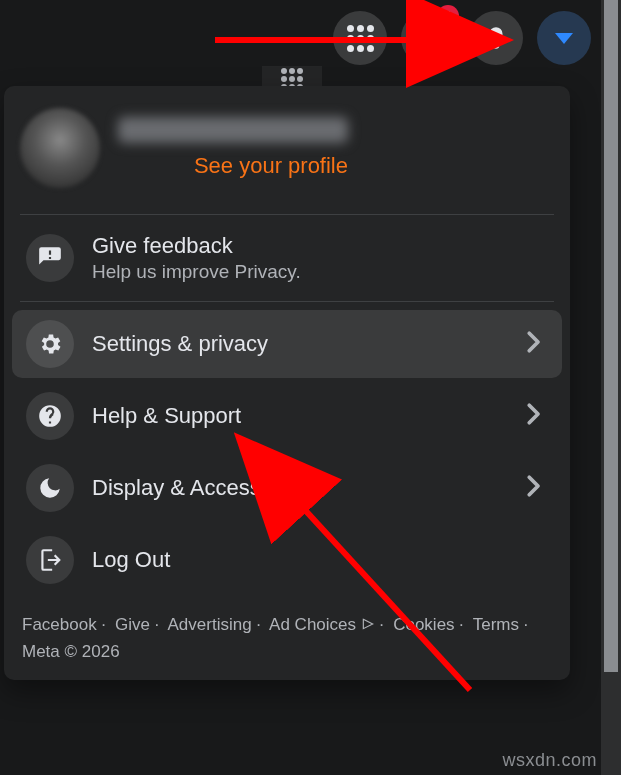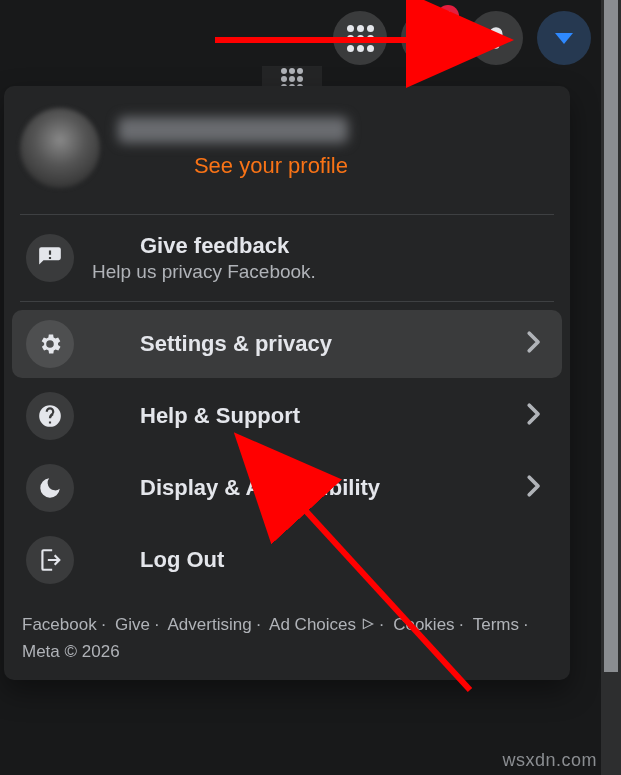--- a/index.html
+++ b/index.html
@@ -153,23 +153,22 @@
       flex-shrink: 0;
     }
     .menu-item.selected .menu-icon {
       background: #4e4f50;
     }
     .menu-labels {
       flex: 1;
     }
     .menu-title {
       font-size: 22px;
-      font-weight: 700;
+      font-weight: 400;
       color: #e4e6eb;
-      margin-left: 48px;
     }
     .menu-sub {
       font-size: 19px;
       color: #b0b3b8;
       margin-top: 2px;
     }
     .chevron {
       color: #b0b3b8;
     }
     .footer {
@@ -286,21 +285,21 @@
   <div class="divider"></div>
 
   <div class="menu-item">
     <div class="menu-icon">
       <svg width="26" height="26" viewBox="0 0 24 24">
           <path fill="#e4e6eb" d="M20 2H4a2 2 0 0 0-2 2v14l4-4h14a2 2 0 0 0 2-2V4a2 2 0 0 0-2-2zm-7 11h-2V11h2zm0-4h-2V5h2z"></path>
         </svg>
     </div>
     <div class="menu-labels">
       <div class="menu-title">Give feedback</div>
-      <div class="menu-sub">Help us privacy Facebook.</div>
+      <div class="menu-sub">Help us improve Privacy.</div>
     </div>
   </div>
 
   <div class="divider"></div>
 
   <div class="menu-item selected">
     <div class="menu-icon">
       <svg width="26" height="26" viewBox="0 0 24 24">
           <path fill="#e4e6eb" d="M19.4 13a7.5 7.5 0 0 0 0-2l2.1-1.6-2-3.5-2.5 1a7.3 7.3 0 0 0-1.7-1l-.4-2.6h-4l-.4 2.6a7.3 7.3 0 0 0-1.7 1l-2.5-1-2 3.5L6.6 11a7.5 7.5 0 0 0 0 2l-2.1 1.6 2 3.5 2.5-1c.5.4 1.1.8 1.7 1l.4 2.6h4l.4-2.6c.6-.2 1.2-.6 1.7-1l2.5 1 2-3.5zM12 15.5A3.5 3.5 0 1 1 15.5 12 3.5 3.5 0 0 1 12 15.5z"></path>
         </svg>

